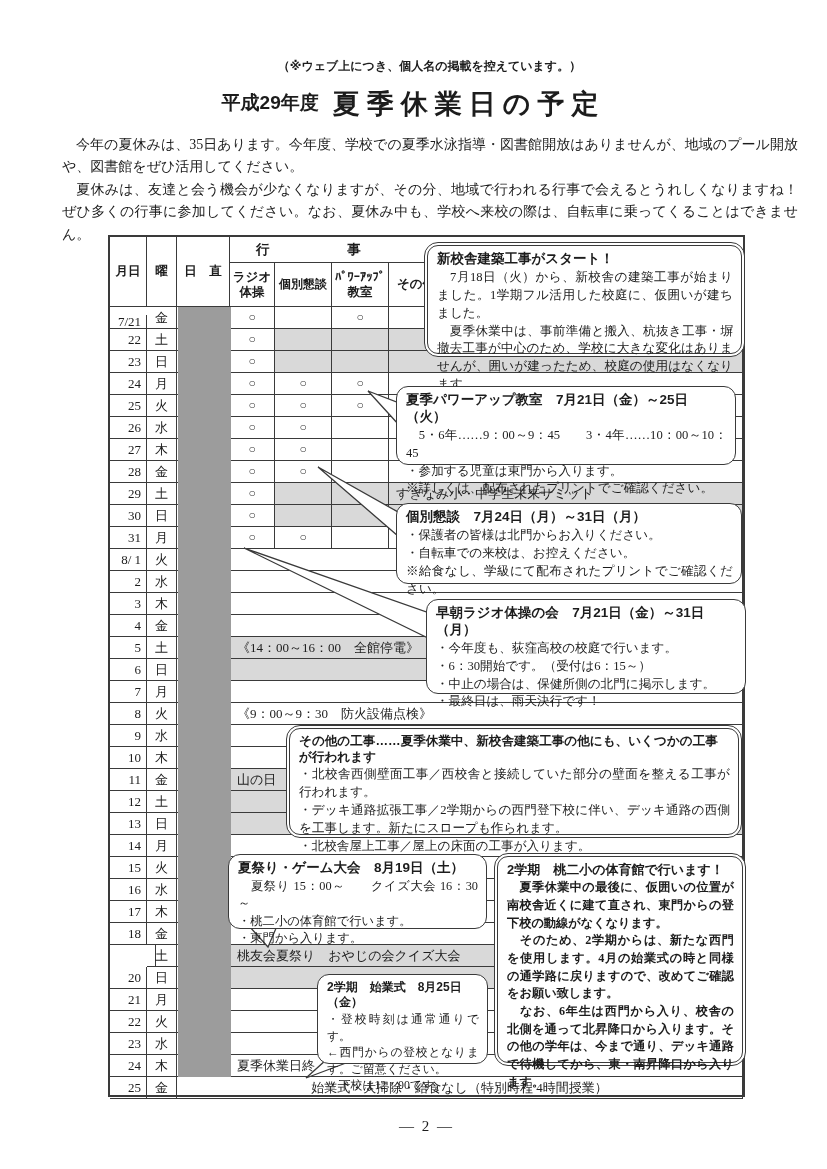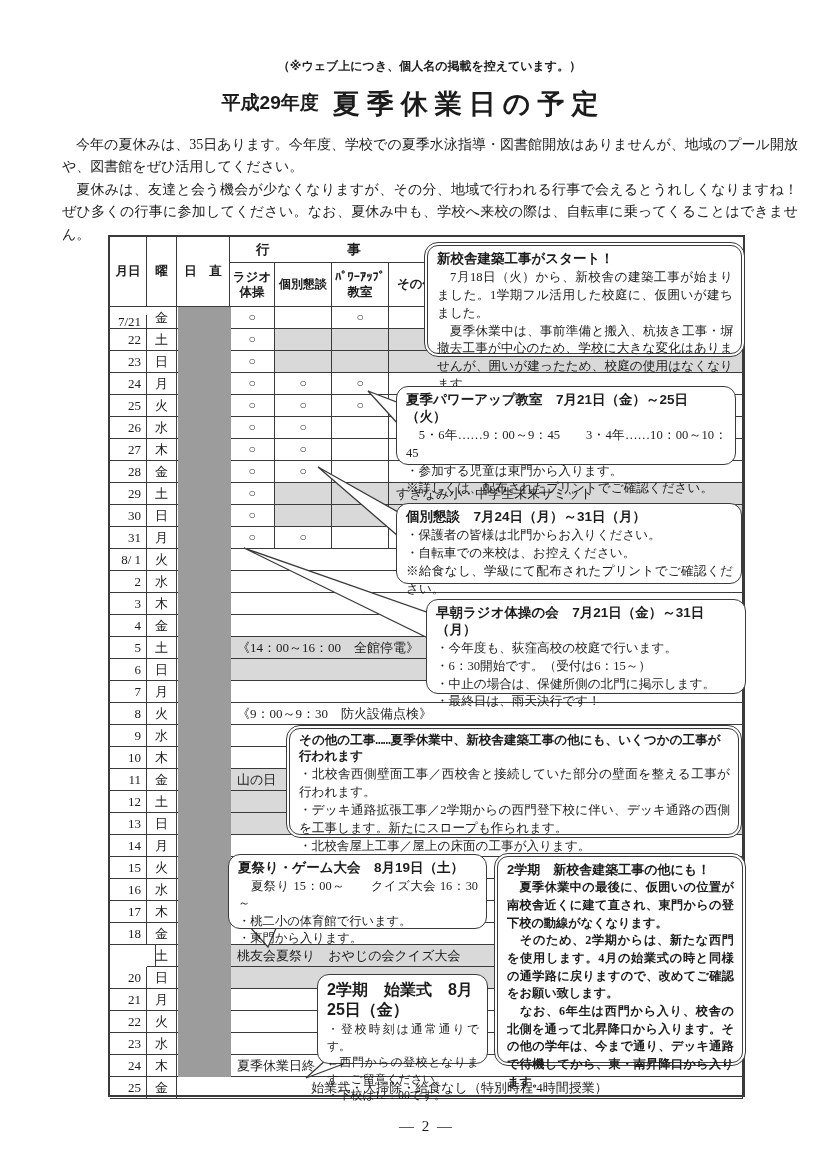--- a/index.html
+++ b/index.html
@@ -46,28 +46,28 @@
   .single{border:1.5px solid var(--line);border-radius:12px;}
   .double{border:4px double var(--line);border-radius:14px;}
   .c-title{font-family:"Liberation Sans","DejaVu Sans",sans-serif;font-weight:bold;font-size:13.5px;line-height:1.25;margin-bottom:1px;}
   .c-body{font-size:12.6px;line-height:1.42;}
   .c-line{white-space:normal;text-align:justify;}
   #c1{left:424px;top:242px;width:321px;height:115px;}
   #c2{left:396px;top:386px;width:340px;height:79px;}
   #c3{left:396px;top:503px;width:346px;height:81px;}
   #c4{left:426px;top:599px;width:320px;height:95px;}
   #c5{left:286px;top:725px;width:456px;height:113px;}
-  #c5 .c-title{font-size:12.6px;font-family:Liberation Mono, monospace;}
+  #c5 .c-title{font-size:12.6px;}
   #c6{left:228px;top:854px;width:259px;height:75px;}
   #c6 .c-body{font-size:12.3px;}
   #c7{left:494px;top:853px;width:252px;height:213px;}
   #c7 .c-title{font-size:13px;}
   #c7 .c-body{font-size:12.2px;line-height:1.45;font-weight:bold;}
   #c8{left:317px;top:974px;width:171px;height:90px;}
-  #c8 .c-title{font-size:16px;}
+  #c8 .c-title{font-size:12px;}
   #c8 .c-body{font-size:11.8px;line-height:1.4;}
 
   .footer{position:absolute;left:108px;top:1118px;width:637px;text-align:center;font-size:15px;letter-spacing:2px;}
 </style>
 </head>
 <body>
 
 <div class="page">
 
   <div class="note">（※ウェブ上につき、個人名の掲載を控えています。）</div>
@@ -331,21 +331,21 @@
     </div>
   <div class="callout single" id="c6">
       <div class="c-title">夏祭り・ゲーム大会　8月19日（土）</div>
       <div class="c-body">
         <div class="c-line">　夏祭り 15：00～　　クイズ大会 16：30～</div>
         <div class="c-line">・桃二小の体育館で行います。</div>
         <div class="c-line">・東門から入ります。</div>
       </div>
     </div>
   <div class="callout double" id="c7">
-      <div class="c-title">2学期　新校舎建築工事の他にも！</div>
+      <div class="c-title">2学期　桃二小の体育館で行います！</div>
       <div class="c-body">
         <div class="c-line">　夏季休業中の最後に、仮囲いの位置が南校舎近くに建て直され、東門からの登下校の動線がなくなります。</div>
         <div class="c-line">　そのため、2学期からは、新たな西門を使用します。4月の始業式の時と同様の通学路に戻りますので、改めてご確認をお願い致します。</div>
         <div class="c-line">　なお、6年生は西門から入り、校舎の北側を通って北昇降口から入ります。その他の学年は、今まで通り、デッキ通路で待機してから、東・南昇降口から入ります。</div>
       </div>
     </div>
   <div class="callout single" id="c8">
       <div class="c-title">2学期　始業式　8月25日（金）</div>
       <div class="c-body">
         <div class="c-line">・登校時刻は通常通りです。</div>

